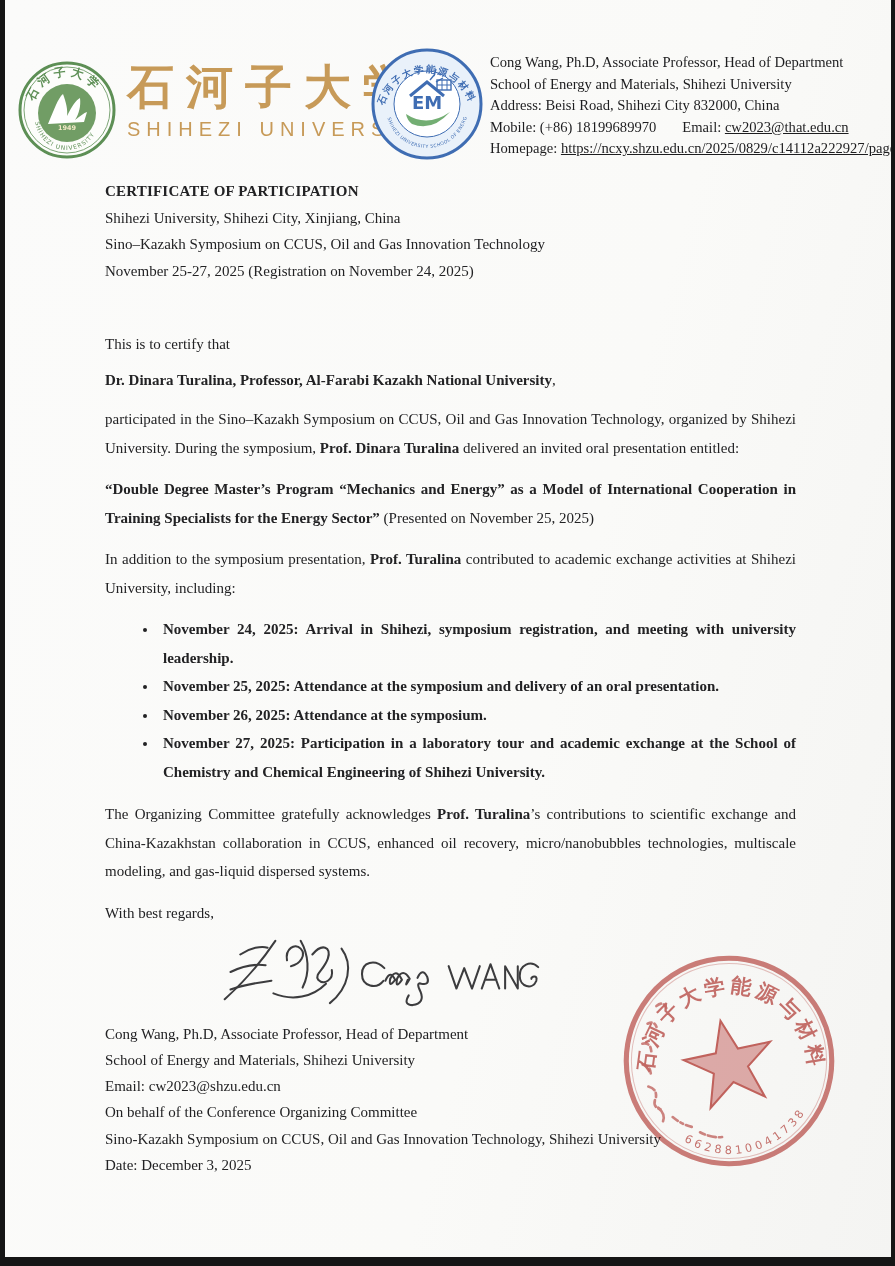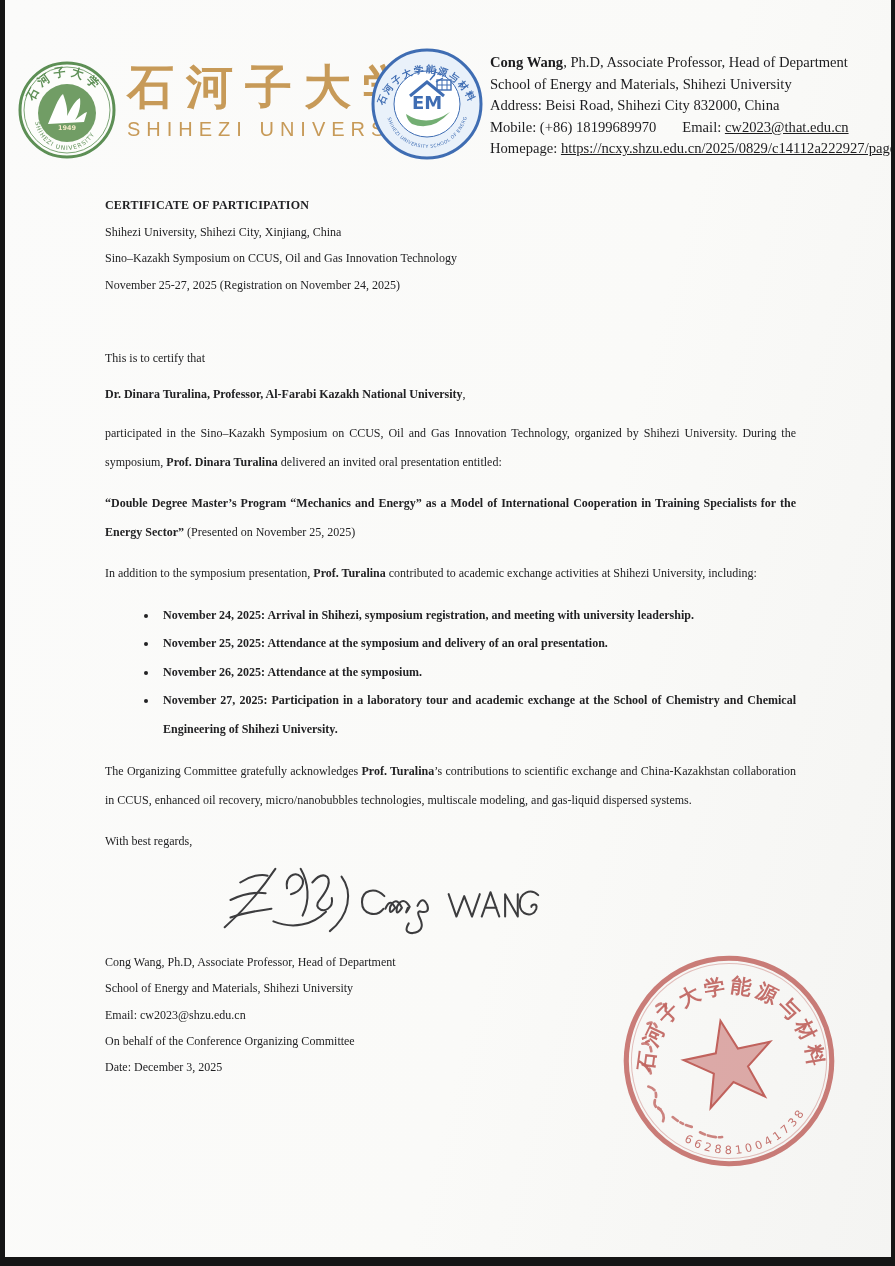--- a/index.html
+++ b/index.html
@@ -22,26 +22,26 @@
   .brand-zh{
     font-size:47px;font-weight:bold;color:#c79a58;letter-spacing:12px;
     line-height:58px;white-space:nowrap;font-family:"DejaVu Serif","Liberation Serif",serif;
   }
   .brand-en{
     font-size:20px;color:#c79a58;letter-spacing:6px;line-height:22px;margin-top:2px;
     font-family:"Liberation Sans","DejaVu Sans",sans-serif;white-space:nowrap;
   }
   .contact{position:absolute;left:490px;top:52px;width:396px;font-size:14.6px;line-height:21.5px;color:#1d1d1f;}
   .contact .row{white-space:nowrap;}
-  .contact b{font-weight:bold;}
+  .contact b{font-weight:normal;}
   .contact a{color:#1d1d1f;text-decoration:underline;}
   .contact .gap{display:inline-block;width:26px;}
 
   
-  .doc{position:absolute;left:105px;top:192px;width:691px;font-size:12px;}
+  .doc{position:absolute;left:105px;top:178px;width:691px;font-size:15px;}
   .title-block{line-height:26.5px;margin-bottom:46px;}
   .title-block .t1{font-weight:bold;letter-spacing:.2px;}
   .para{line-height:28.5px;text-align:justify;margin:0 0 13px 0;}
   .para.nojust{text-align:left;}
   .bold{font-weight:bold;}
   ul.days{margin:2px 0 14px 0;padding-left:53px;}
   ul.days li{line-height:28.5px;text-align:justify;padding-left:5px;margin:0;font-weight:bold;}
   .closing{line-height:28px;margin:8px 0 8px 0;}
   .signature{margin:4px 0 0 110px;height:74px;position:relative;}
   .footer{margin-top:12px;line-height:26.3px;}
@@ -172,20 +172,21 @@
           <path d="M330,33 C322,25 311,31 311,42 C311,53 324,57 328,47 C330,40 322,43 323,45"></path>
         </g>
       </svg>
     </div>
 
     <div class="footer">
       <div>Cong Wang, Ph.D, Associate Professor, Head of Department</div>
       <div>School of Energy and Materials, Shihezi University</div>
       <div>Email: cw2023@shzu.edu.cn</div>
       <div>On behalf of the Conference Organizing Committee</div>
+      <div>Sino-Kazakh Symposium on CCUS, Oil and Gas Innovation Technology, Shihezi University</div>
       <div>Date: December 3, 2025</div>
     </div>
   </div>
 
   <svg class="stamp" viewBox="0 0 220 220">
     <defs>
       <path id="stampTop" d="M 35,132 A 76,76 0 1 1 185,132"></path>
       <path id="stampNum" d="M 26,133 A 86,86 0 0 0 194,133"></path>
     </defs>
     <circle cx="110" cy="110" r="100" fill="none" stroke="#c0544f" stroke-width="5" opacity=".85"></circle>

